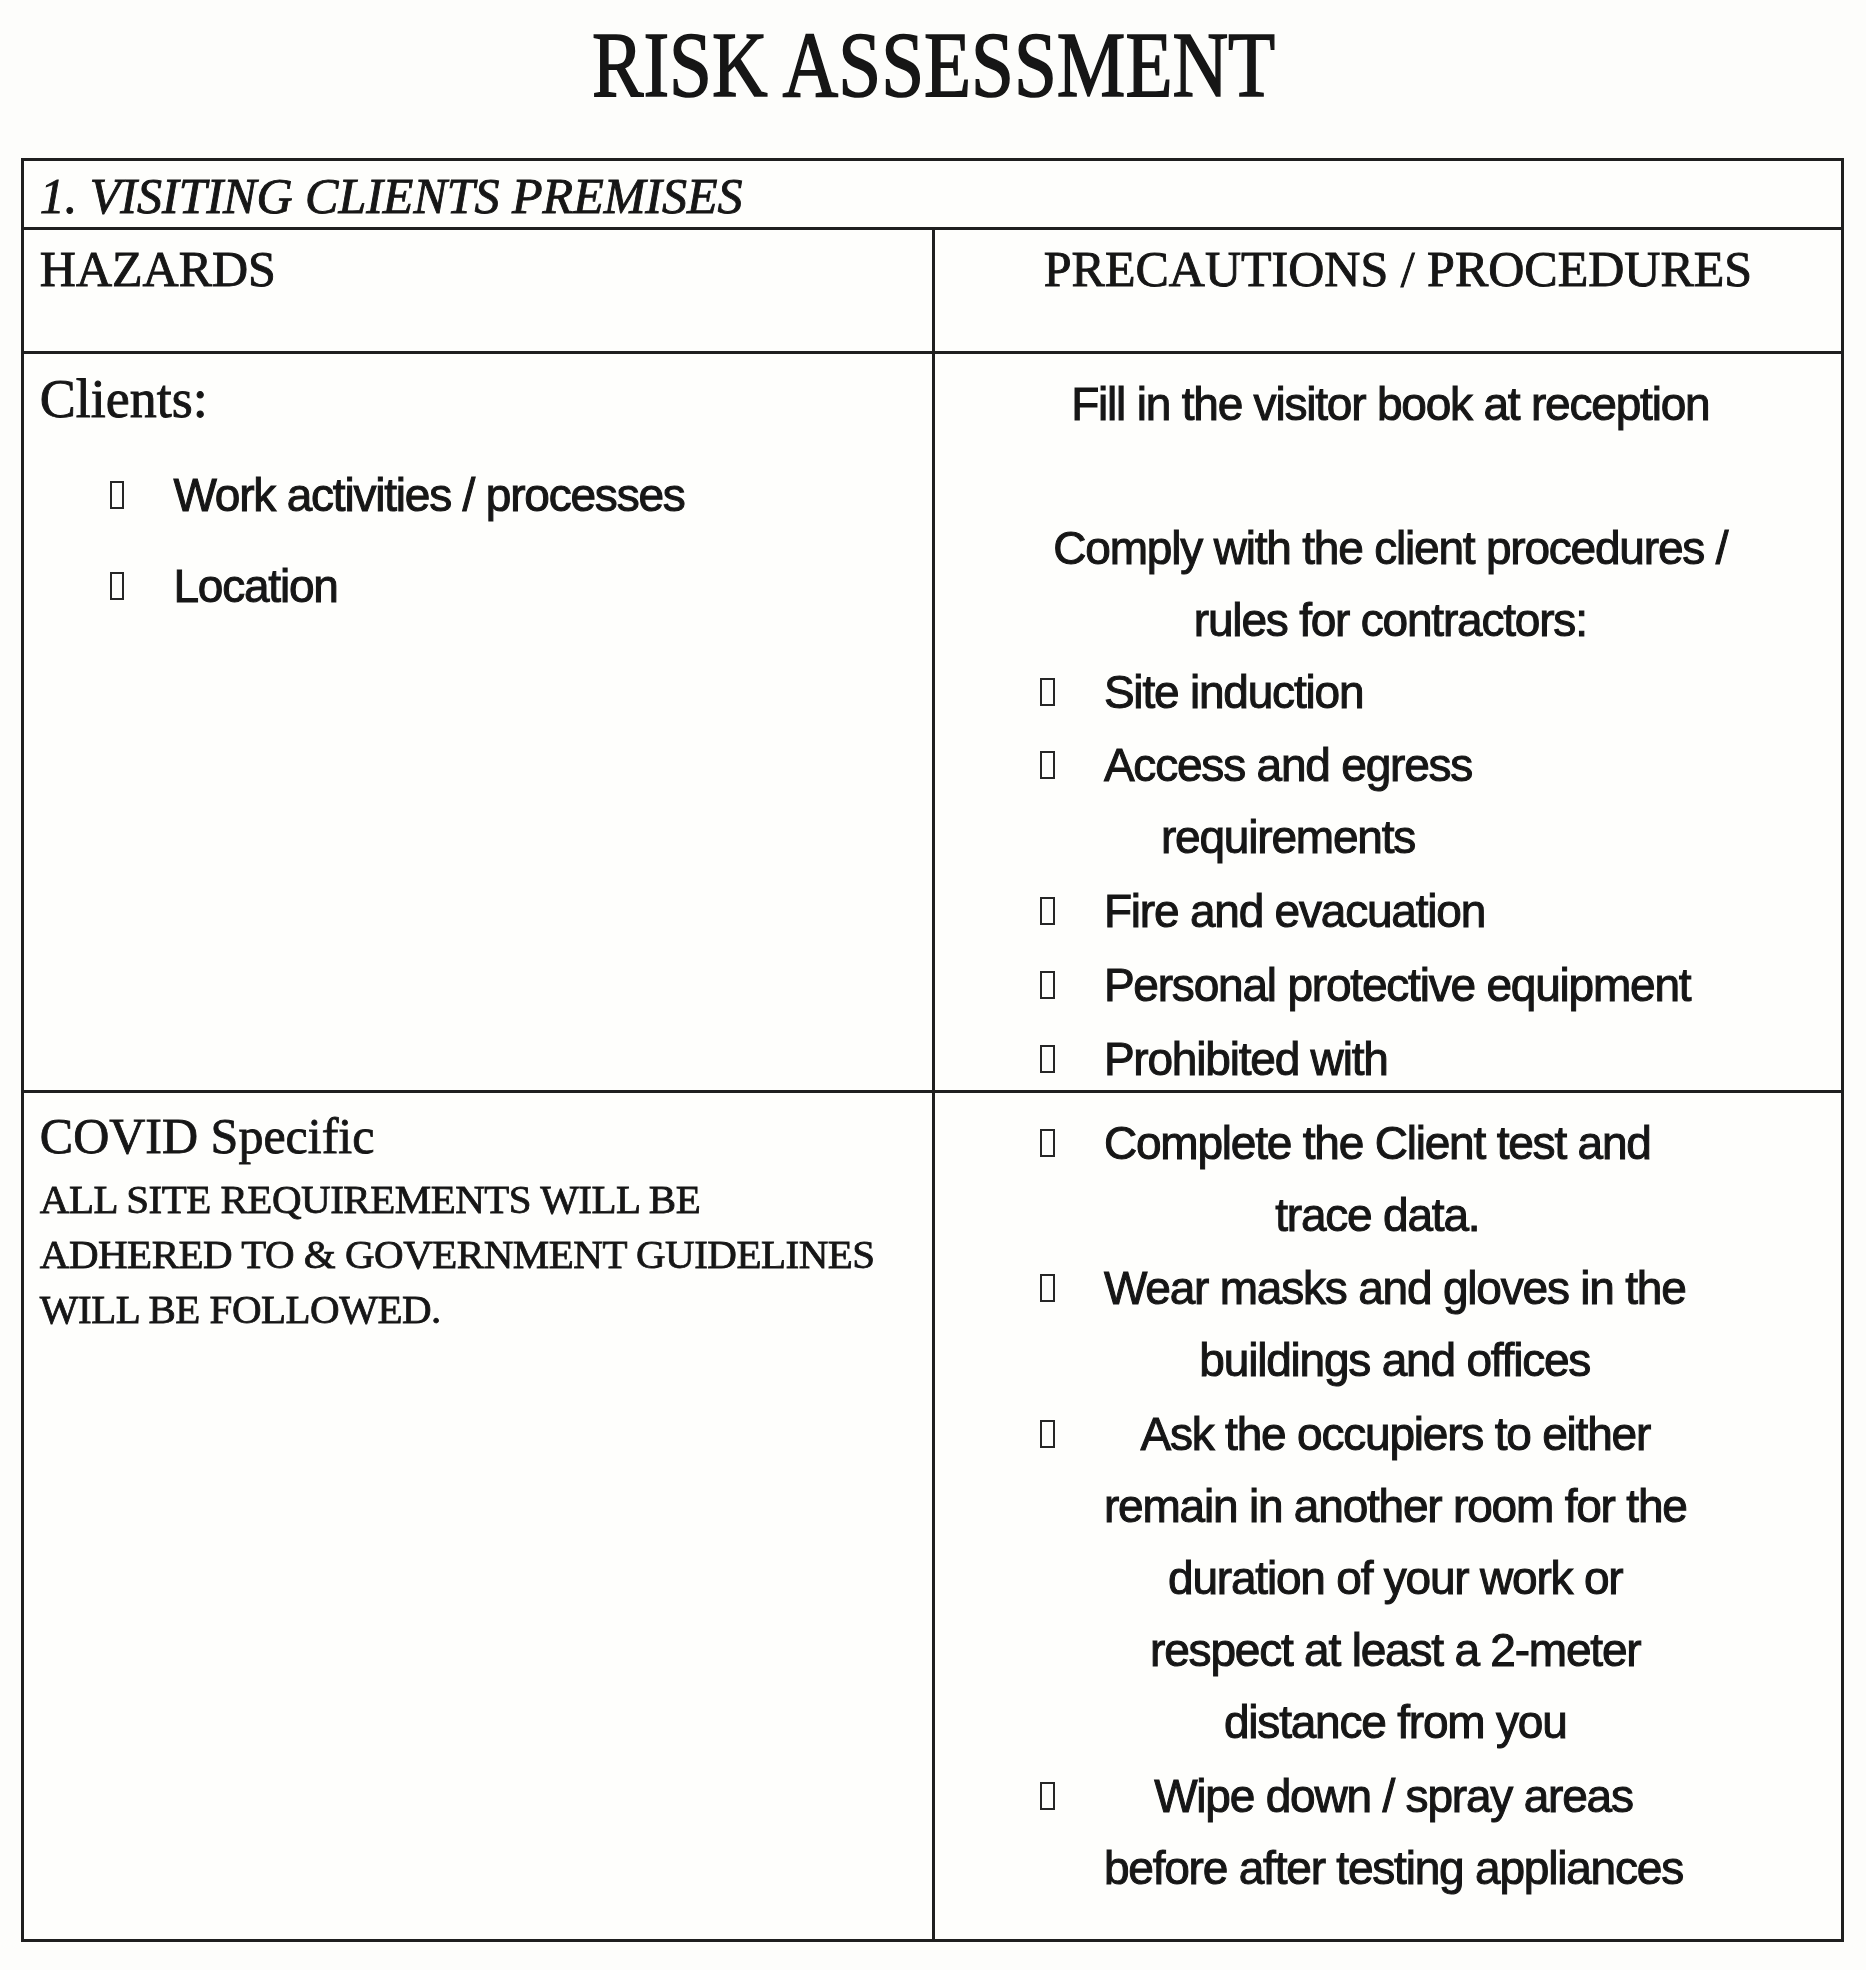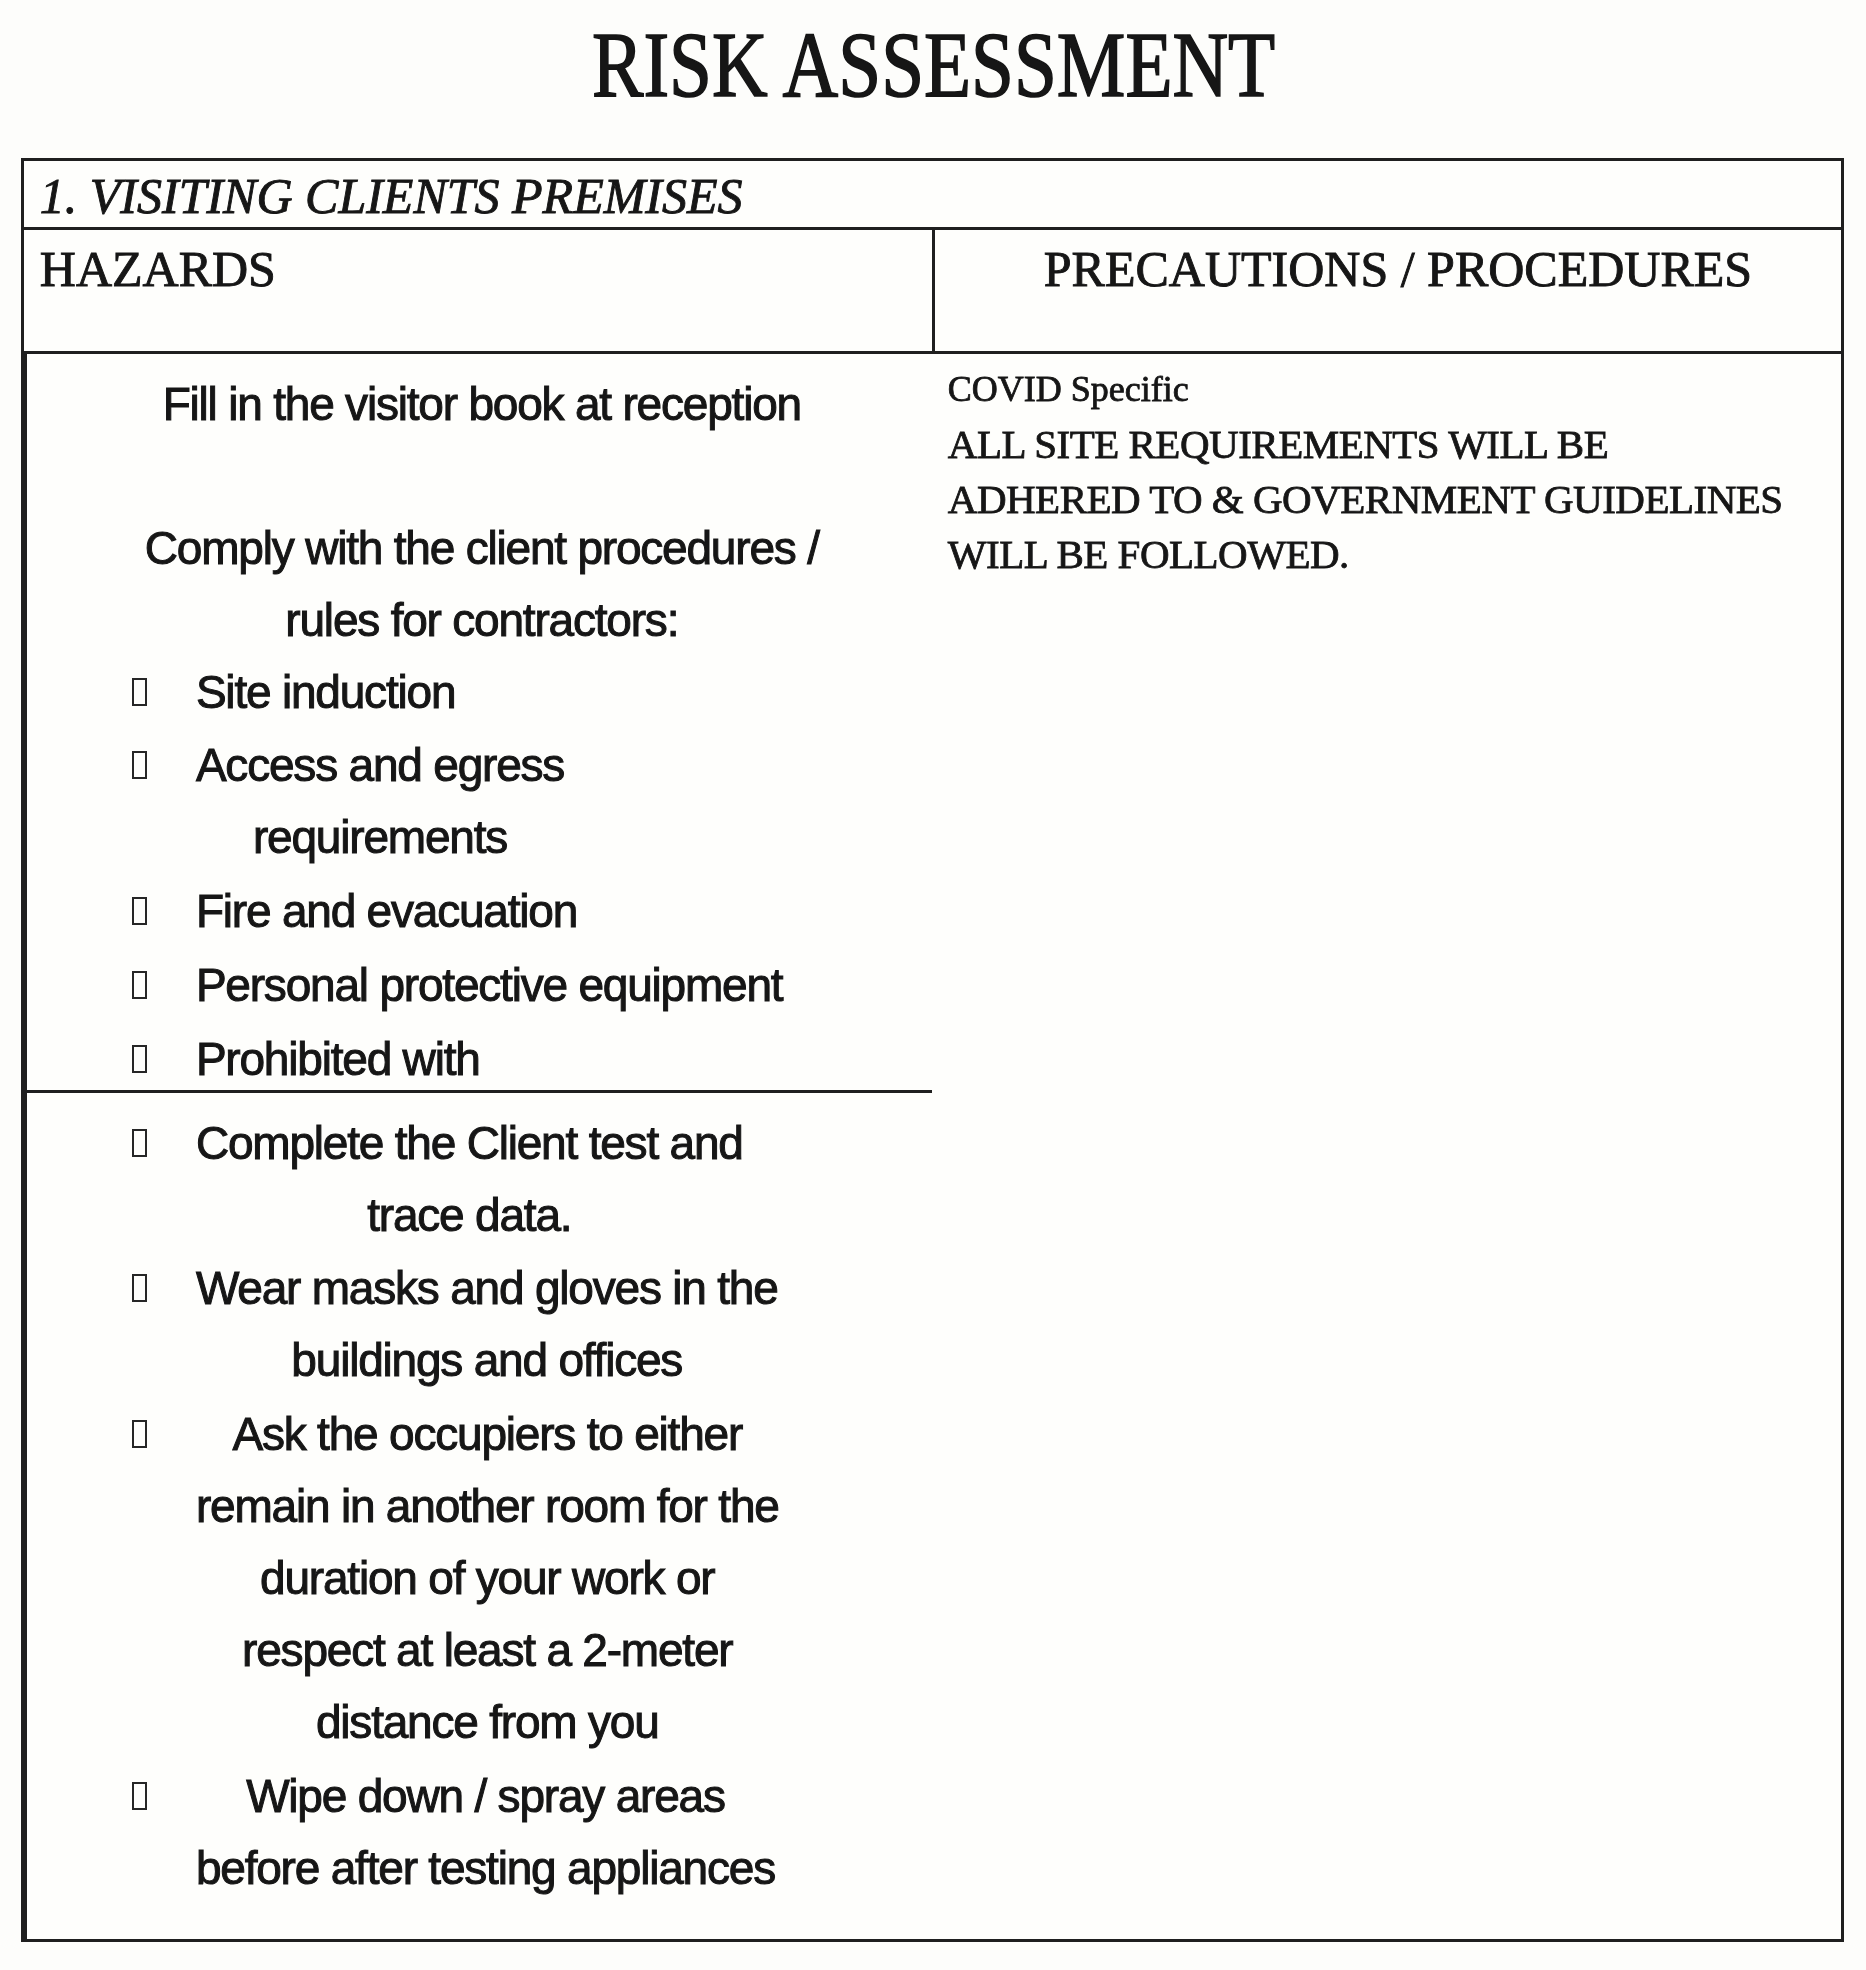--- a/index.html
+++ b/index.html
@@ -45,21 +45,21 @@
   .section-text{font-size:50px; -webkit-text-stroke:0.9px #151515; white-space:nowrap;}
 
   .hdr-cell-left{padding:9.7px 9.7px 0 15.5px;}
   .hdr-cell-right{padding:9.7px 9.7px 0 29px;}
   .hdr-text{font-size:50px; -webkit-text-stroke:0.9px #151515; white-space:nowrap;}
 
   
   .hz-cell{padding:13.6px 17.5px 0 15.5px;}
   .hz-heading{font-size:54px; -webkit-text-stroke:0.9px #151515;}
   .hz-list{margin-top:29px; margin-left:70px;}
-  .covid-heading{font-size:36px; -webkit-text-stroke:0.8px #151515; margin-bottom:7.8px;}
+  .covid-heading{font-size:50px; -webkit-text-stroke:0.8px #151515; margin-bottom:7.8px;}
   .covid-body{
     font-size:41px; line-height:55px; white-space:pre-line;
     -webkit-text-stroke:0.8px #151515; letter-spacing:-0.5px;
   }
 
   
   .pr-cell{padding:13.6px 25px 0 29px;}
   .pr-para{
     font-size:46px; line-height:72px; letter-spacing:-1.2px;
     white-space:pre-line; -webkit-text-stroke:1px #151515;
@@ -101,20 +101,35 @@
     <div class="section-text serif">1. VISITING CLIENTS PREMISES</div>
   </div>
 
   <div class="cell b-top hdr-cell-left">
     <div class="hdr-text serif">HAZARDS</div>
   </div>
   <div class="cell b-top b-left hdr-cell-right">
     <div class="hdr-text serif">PRECAUTIONS / PROCEDURES</div>
   </div>
 
+  <div class="cell b-top hz-cell">
+    <div class="hz-heading serif">Clients:</div>
+    <div class="hz-list">
+      <div class="blist">
+        <div class="li">
+          <span class="li-box"></span>
+          <span class="li-text sans">Work activities / processes</span>
+        </div>
+        <div class="li">
+          <span class="li-box"></span>
+          <span class="li-text sans">Location</span>
+        </div>
+      </div>
+    </div>
+  </div>
   <div class="cell b-top b-left pr-cell">
     <div class="pr-para sans">Fill in the visitor book at reception</div>
     <div class="gap-line"></div>
     <div class="pr-para sans">Comply with the client procedures /
 rules for contractors:</div>
     <div class="blist">
       <div class="li">
         <span class="li-box"></span>
         <span class="li-text sans">Site induction</span>
       </div>

